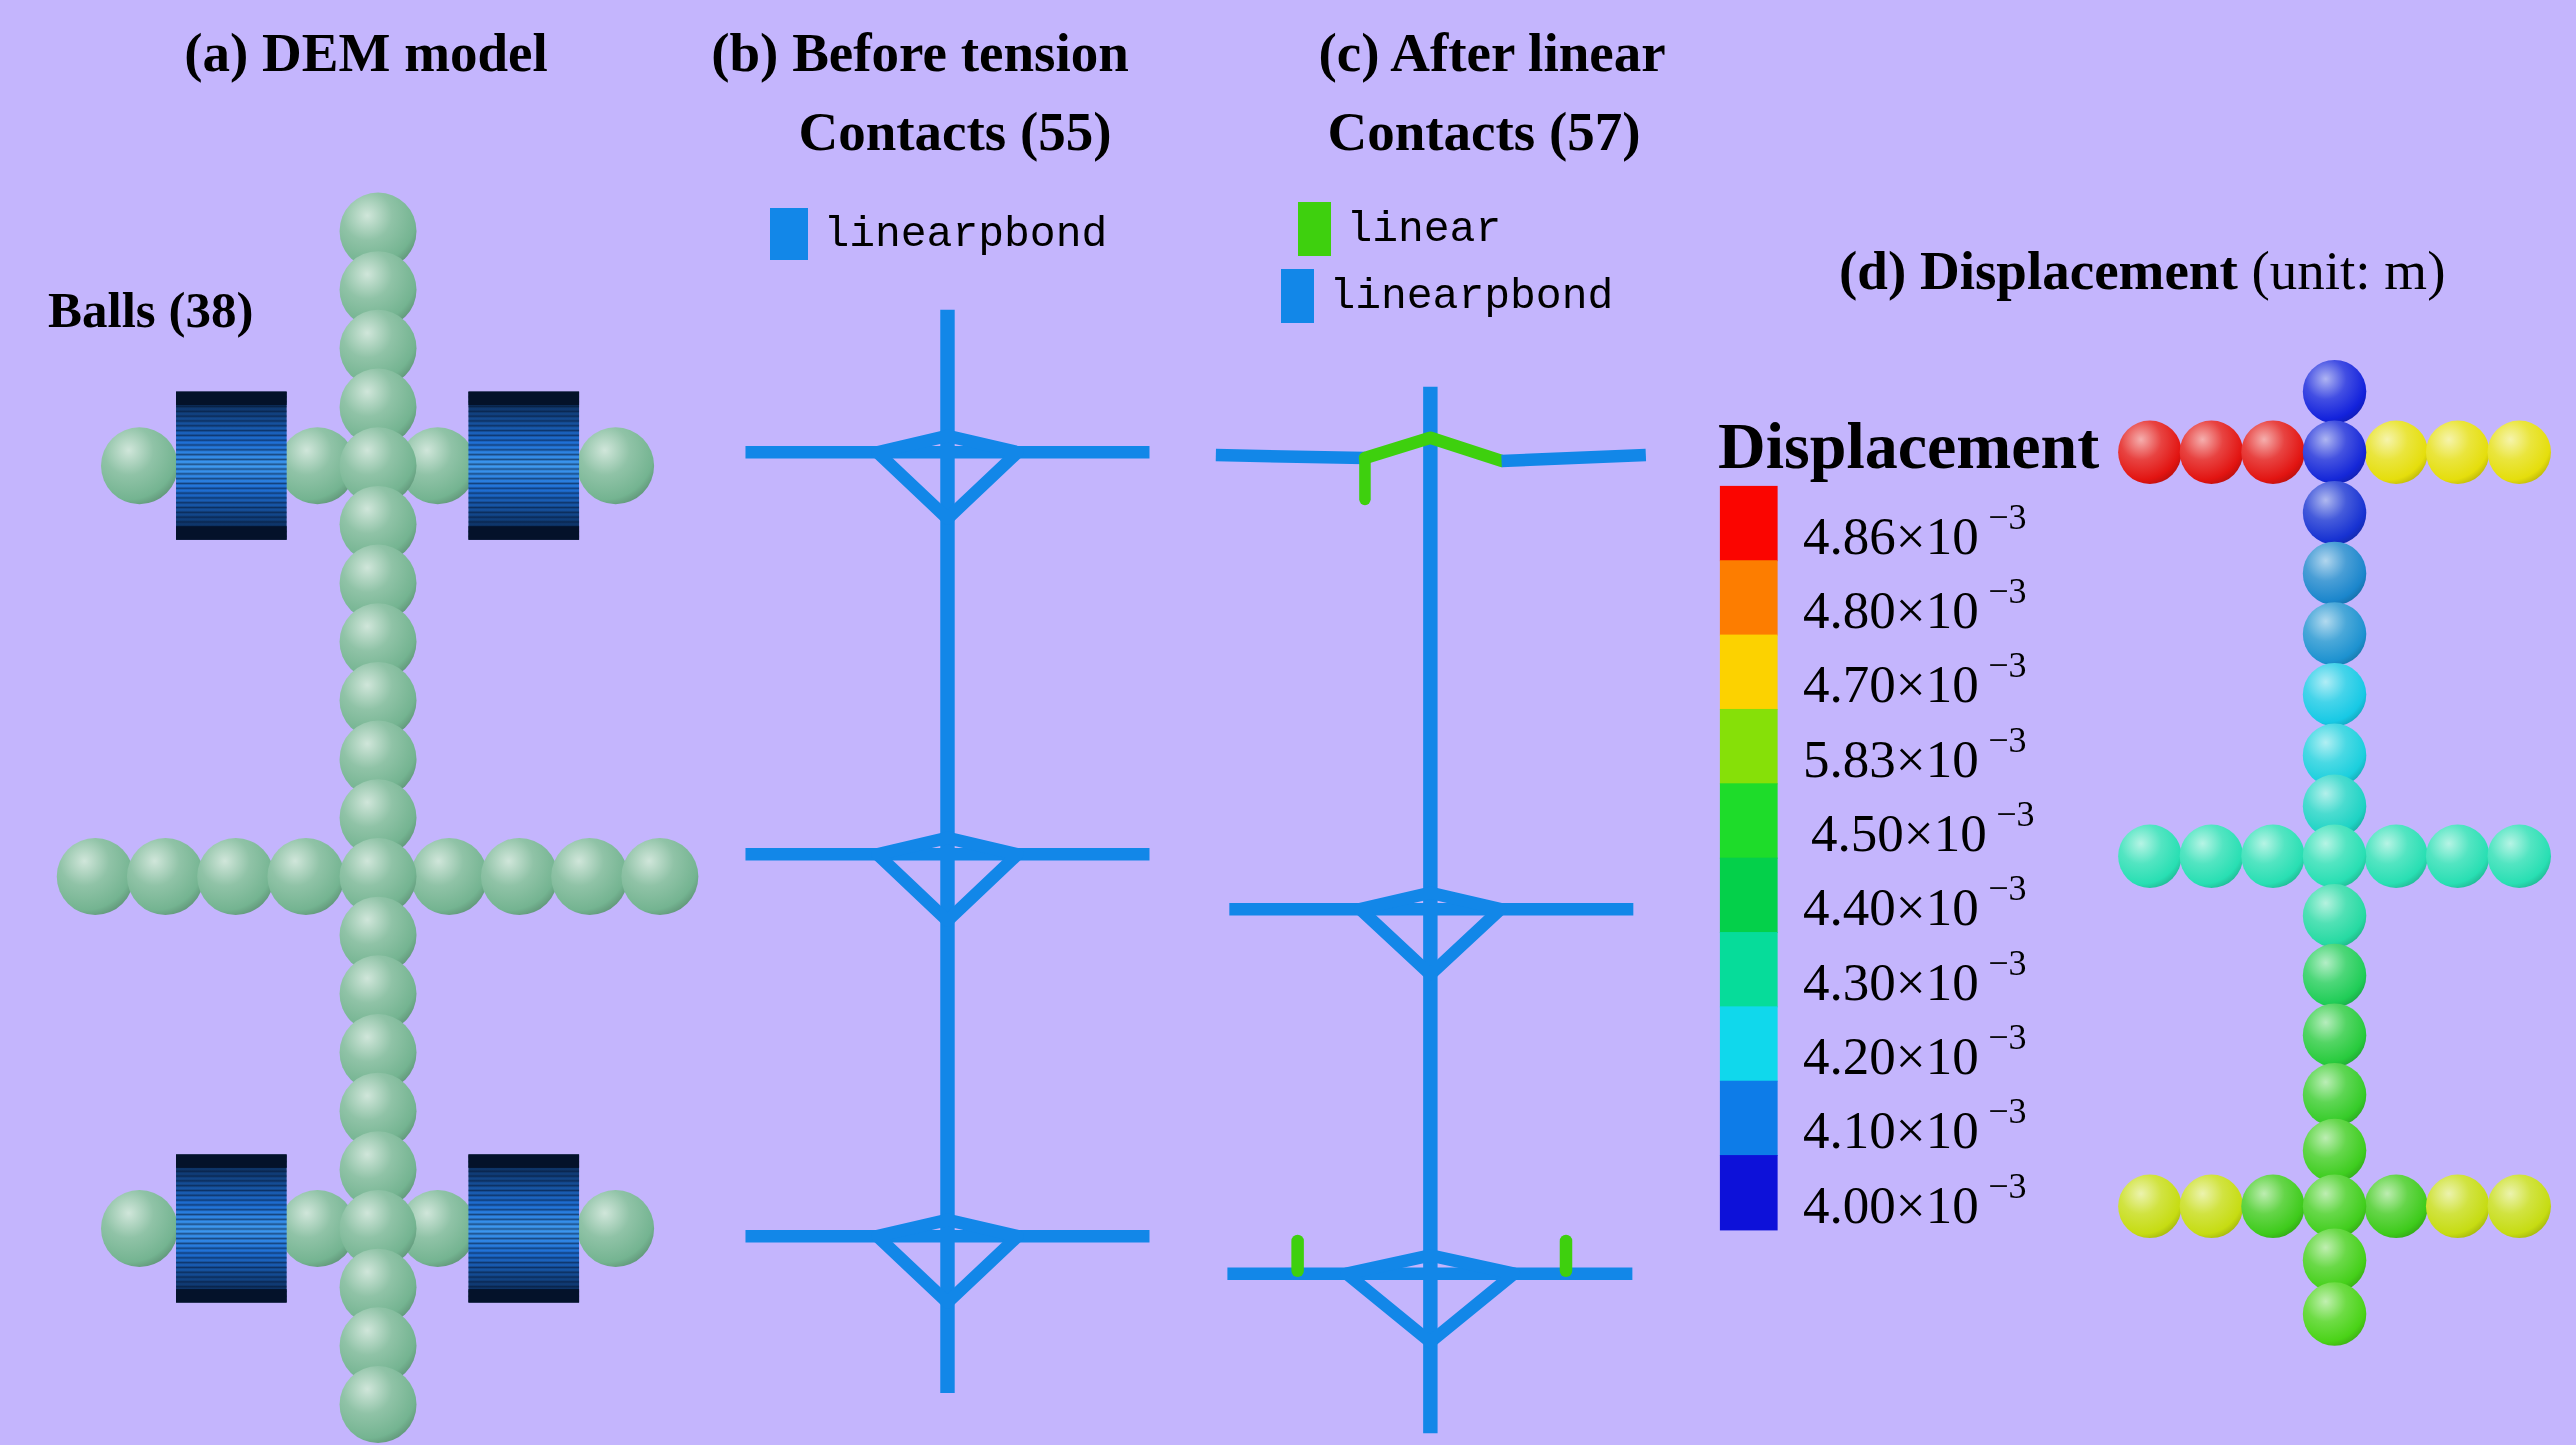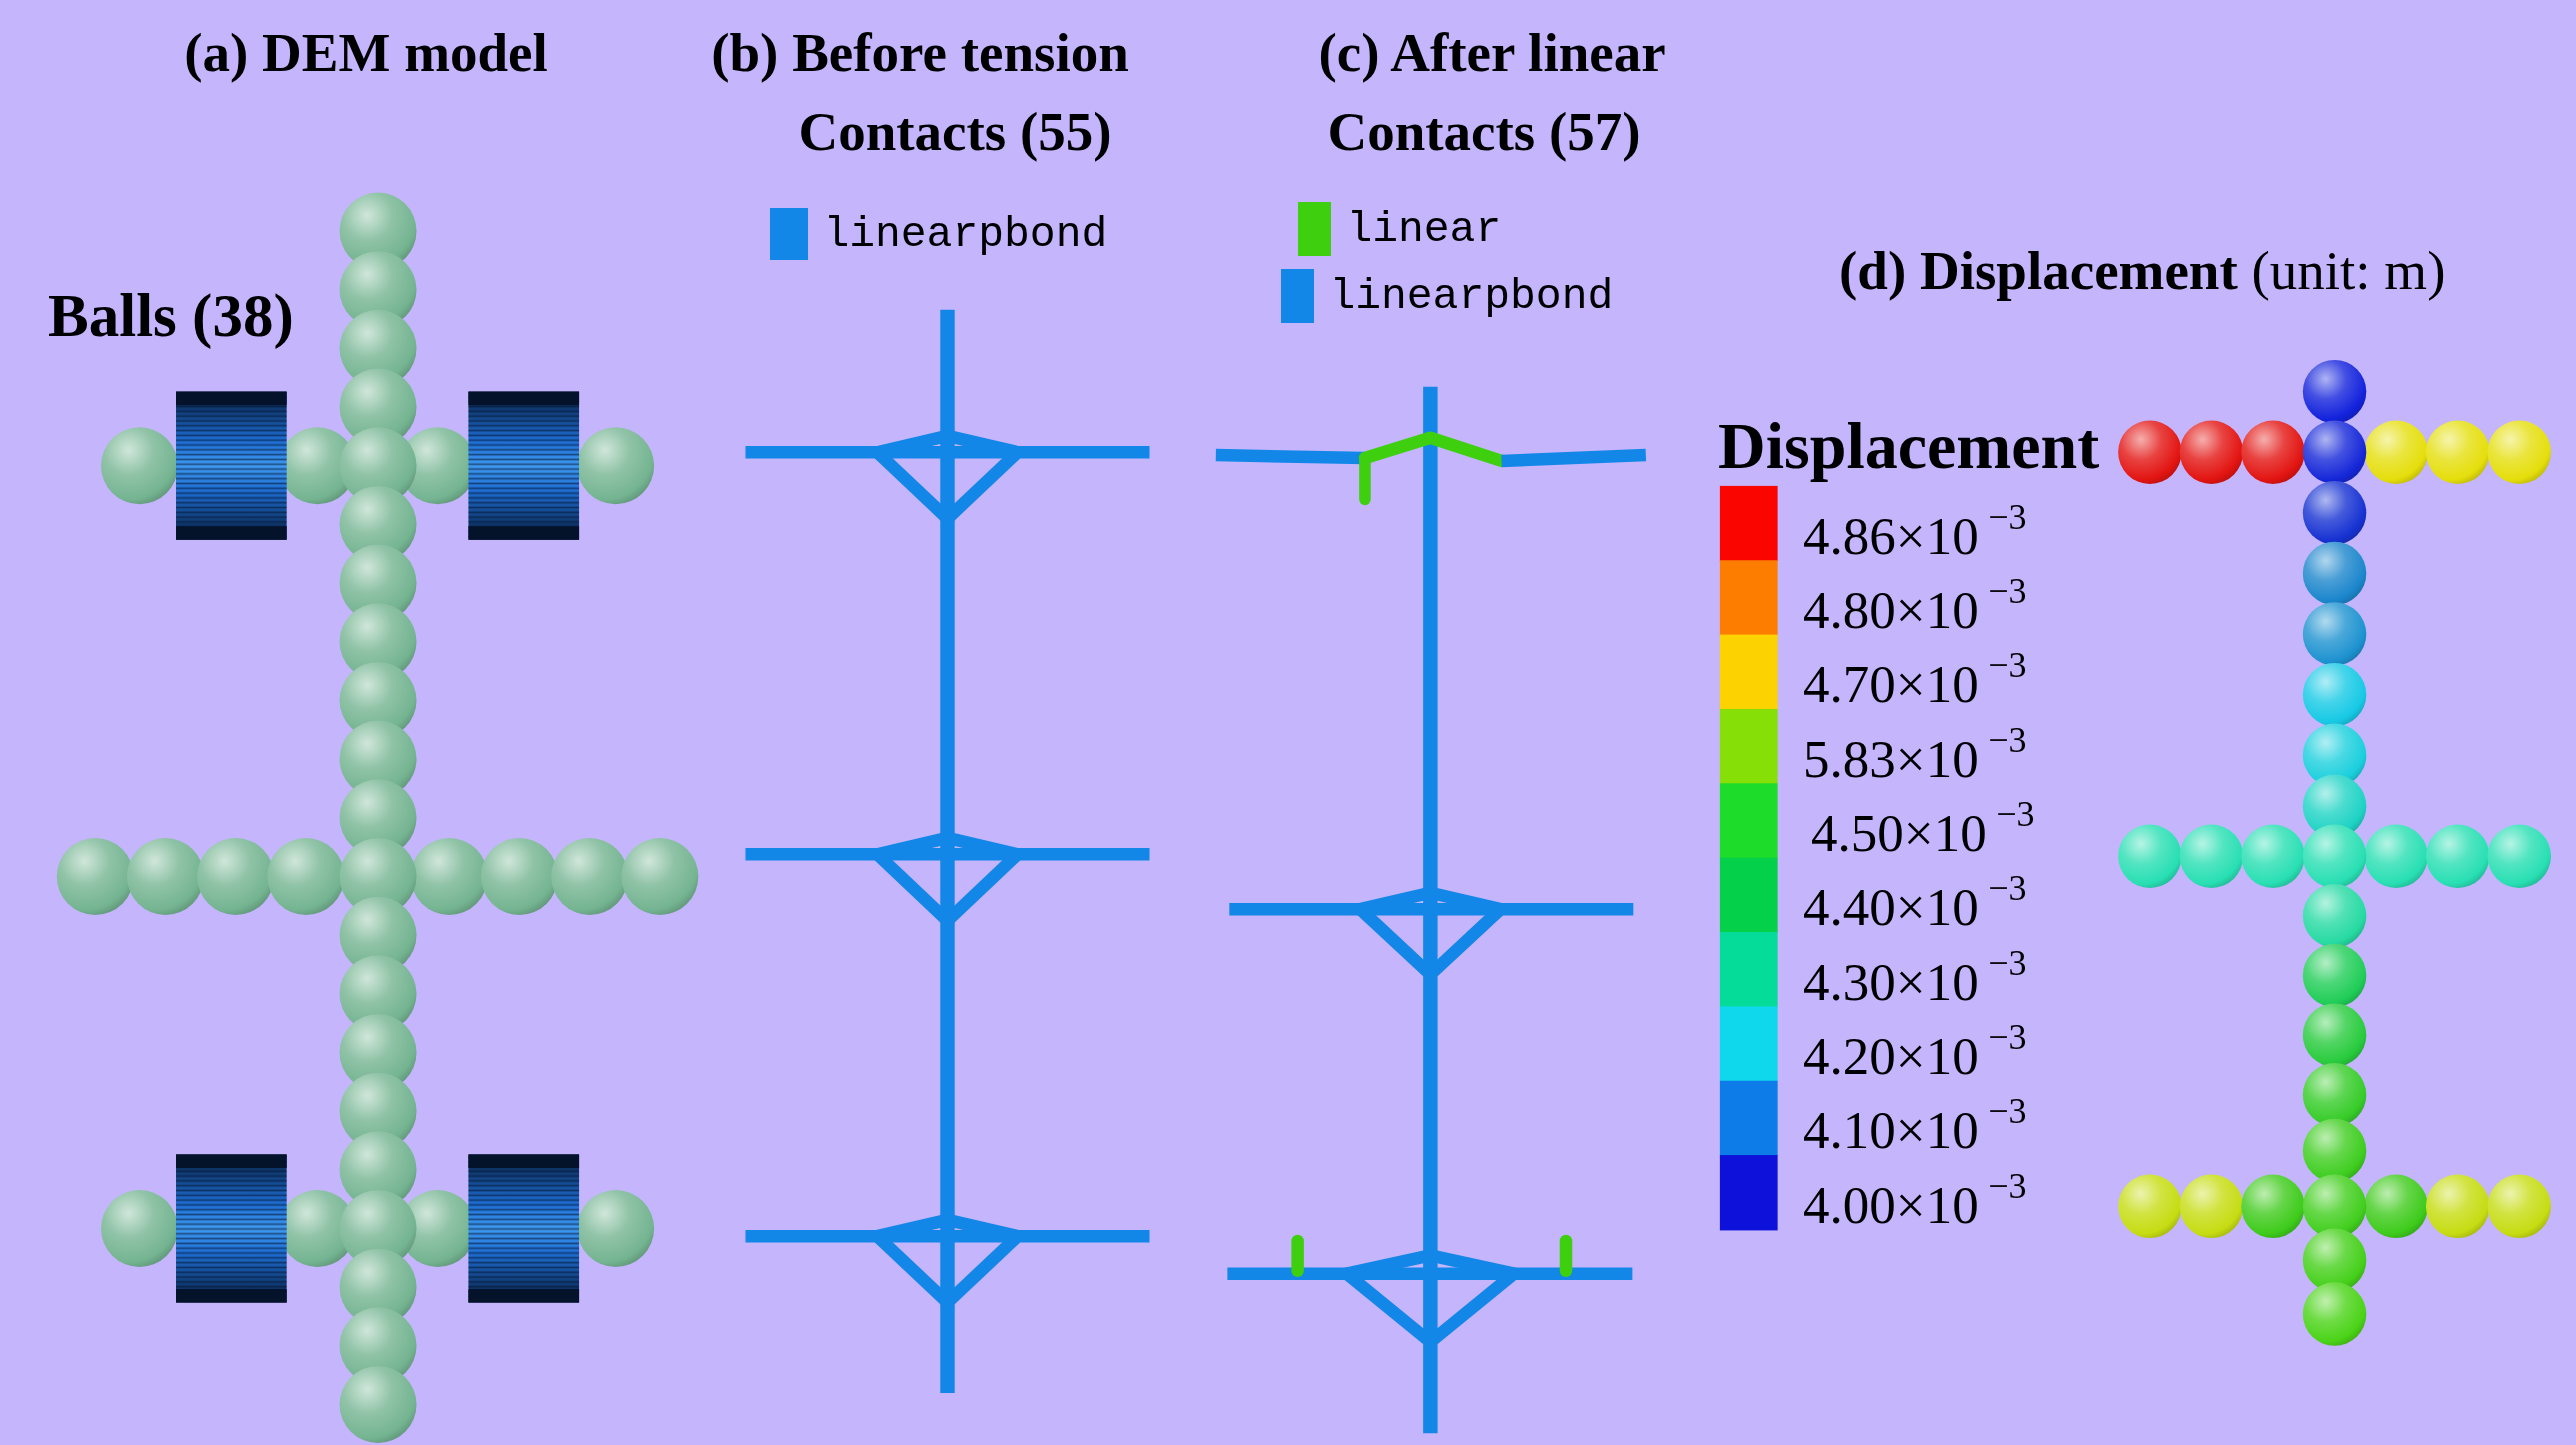--- a/index.html
+++ b/index.html
@@ -11,21 +11,21 @@
   .leg{position:absolute;display:flex;align-items:center;gap:15.4px;
        font-size:43px;white-space:nowrap;font-family:Liberation Mono, monospace;}
   .lg-sq-b{width:38px;height:52px;flex:0 0 auto;}
   .lg-sq-c{width:33px;height:54px;flex:0 0 auto;}
   .d-title{position:absolute;left:1795px;top:239px;font-size:55px;white-space:nowrap;margin-left:44px;}
   .d-title .bold{font-weight:bold;}
   .cb-header{position:absolute;left:1718px;top:408px;font-weight:bold;font-size:66px;white-space:nowrap;}
   #colorbar-labels{position:absolute;left:1803px;top:0;}
   .cb-label{position:absolute;left:0;font-size:53px;line-height:62px;white-space:nowrap;}
   .cb-exp{font-size:36px;position:relative;top:-5.8px;margin-left:9.6px;vertical-align:super;}
-  .balls-label{position:absolute;left:48px;top:281px;font-weight:bold;font-size:61px;white-space:nowrap;}
+  .balls-label{position:absolute;left:48px;top:281px;font-weight:bold;font-size:51px;white-space:nowrap;}
 </style>
 </head>
 <body>
 
 <div class="stage">
 
   <svg id="fig" class="fig" width="2576" height="1446" viewBox="0 0 2678 1503">
       <defs id="defs">
         <linearGradient id="cylG" x1="0" y1="0" x2="0" y2="1">
           <stop offset="0%" stop-color="#071d3d"></stop>

